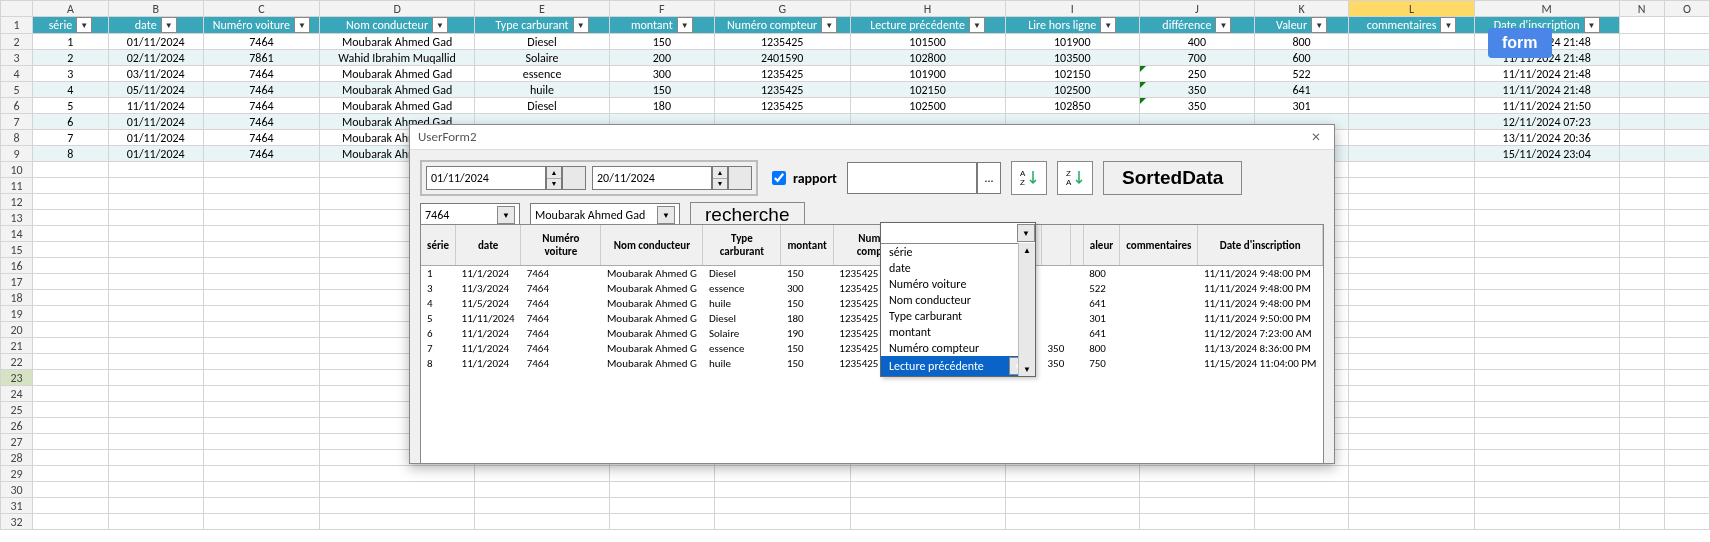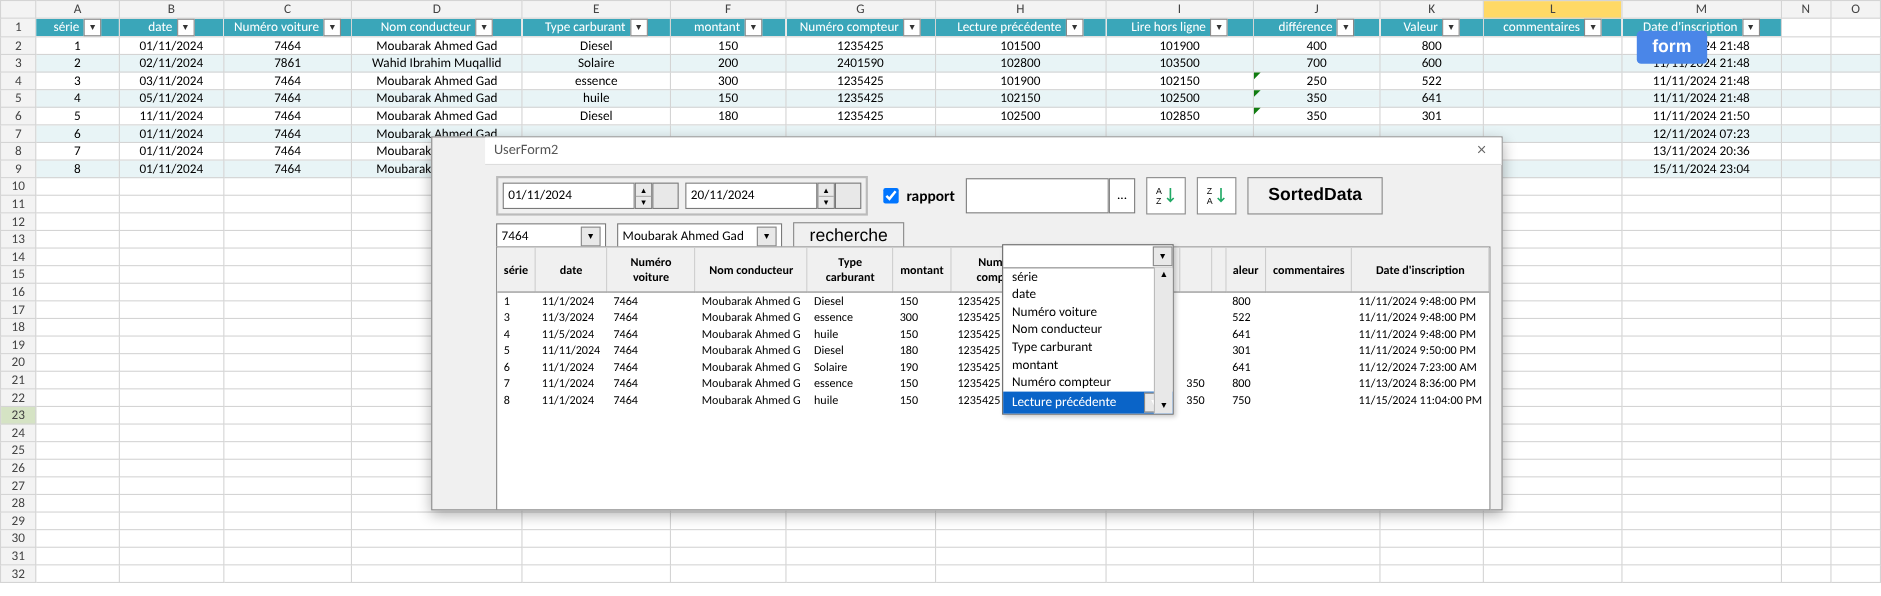--- a/index.html
+++ b/index.html
@@ -169,21 +169,21 @@
     display: inline-flex;
     align-items: center;
     justify-content: center;
     font-size: 8px;
   }
   .uf-btn {
     background: #f0f0f0;
     border: 1px solid #888;
     height: 26px;
     padding: 0 14px;
-    font-size: 16px;
+    font-size: 19px;
   }
   .big-btn {
     height: 34px;
     padding: 0 18px;
     font-weight: bold;
   }
   .chk {
     display: inline-flex;
     align-items: center;
     gap: 4px;
@@ -935,21 +935,21 @@
         <td></td>
         <td></td>
         <td></td>
         <td></td>
       </tr>
     </tbody>
 </table>
 
 <button class="form-btn" style="left: 1488px; top: 28px;">form</button>
 
-<div class="userform" id="userform" style="left: 392px; top: 124px; width: 924px; height: 338px; padding-left: 48px;">
+<div class="userform" id="userform" style="left: 409px; top: 124px; width: 924px; height: 338px;">
   <div class="uf-title">
     <span>UserForm2</span>
     <span class="uf-close">×</span>
   </div>
   <div class="uf-body">
     <div class="controls-row">
       <div style="border:2px solid #bbb;padding:4px;display:flex;gap:6px;">
         <div style="display:flex;">
           <span class="date-box" style="width:110px">01/11/2024</span>
           <span class="spinner">

